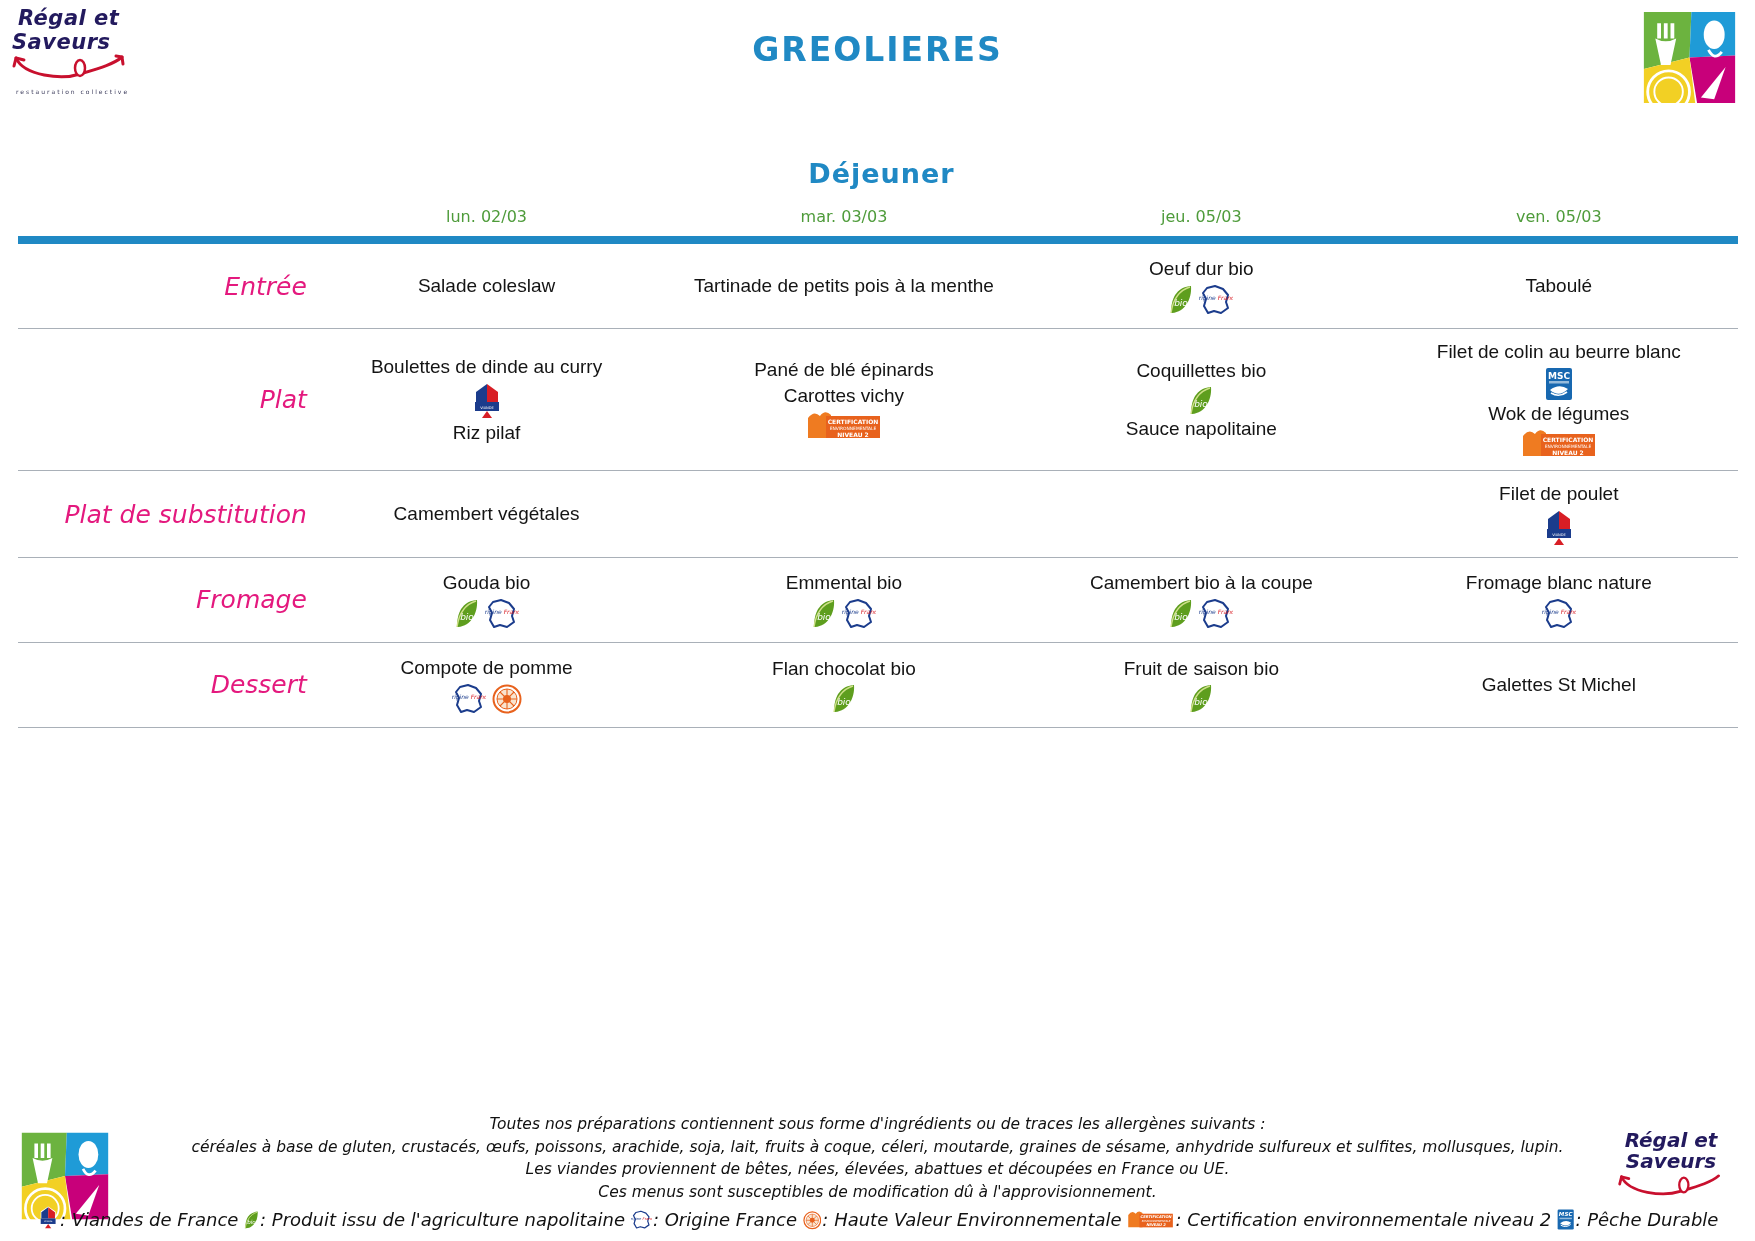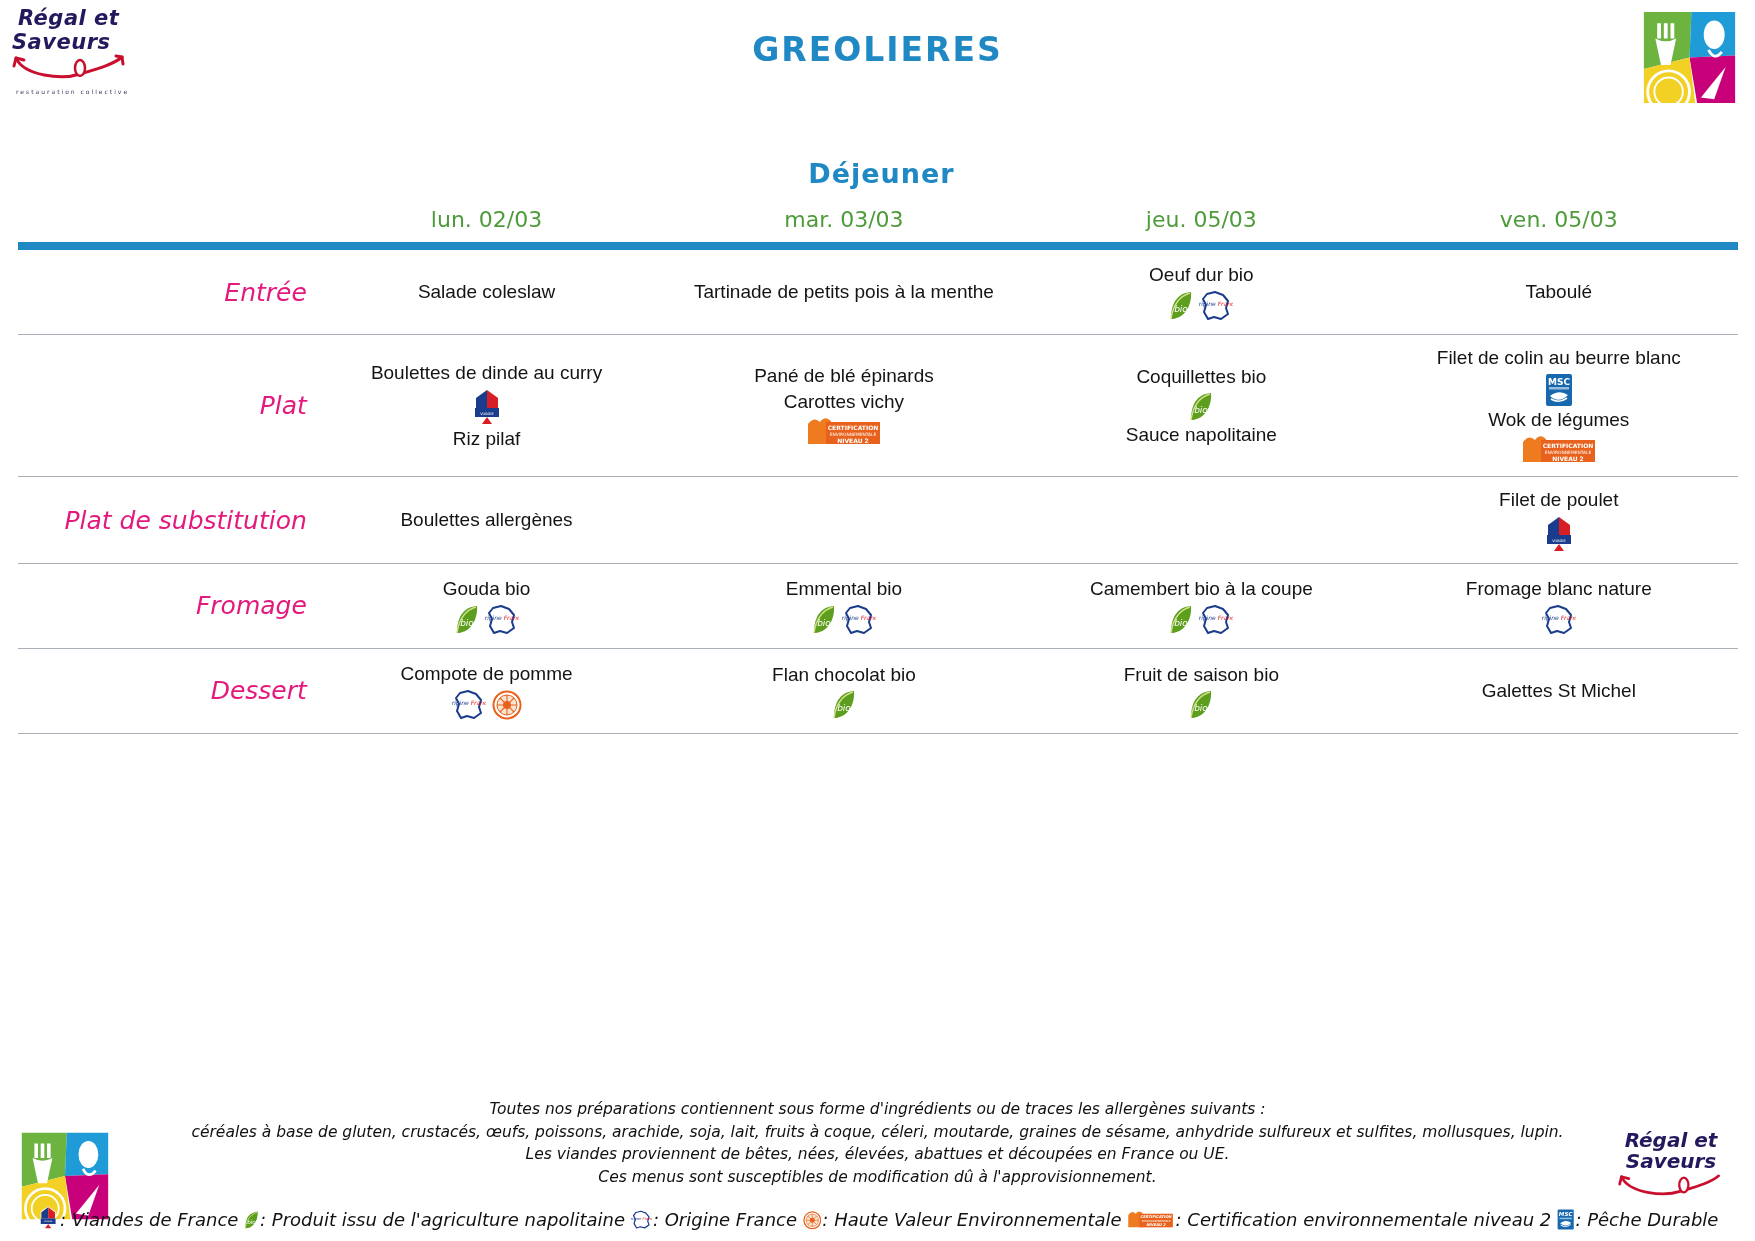--- a/index.html
+++ b/index.html
@@ -112,21 +112,21 @@
     width: 1720px;
     margin: 14px auto 0 auto;
     border-collapse: collapse;
     table-layout: fixed;
   }
   .menu-table col.c-label { width: 290px; }
   .menu-table col.c-day   { width: 357px; }
 
   .menu-table th.day-head {
     font-family: "DejaVu Sans", sans-serif;
-    font-size: 22px;
+    font-size: 16px;
     font-weight: normal;
     color: #4e9b3a;
     padding: 4px 0 10px 0;
     text-align: center;
     vertical-align: bottom;
   }
   .menu-table th.corner { border: none; }
 
   .blue-rule td {
     padding: 0;
@@ -188,21 +188,21 @@
     text-align: center;
     font-family: "DejaVu Sans", sans-serif;
     font-style: italic;
     font-size: 15.5px;
     color: #111;
     line-height: 1.45;
   }
   .footer .allergen-line { display: block; }
   .legend-line {
     display: block;
-    margin-top: 18px;
+    margin-top: 3px;
     font-size: 18px;
   }
   .legend-item {
     display: inline;
     white-space: nowrap;
   }
   .legend-item .badge {
     vertical-align: -4px;
     margin-right: 1px;
   }
@@ -372,21 +372,21 @@
                 <text x="47" y="20" font-family="DejaVu Sans, sans-serif" font-size="4.4" fill="#ffffff" text-anchor="middle">ENVIRONNEMENTALE</text>
                 <text x="47" y="26.5" font-family="DejaVu Sans, sans-serif" font-weight="bold" font-size="6" fill="#ffffff" text-anchor="middle">NIVEAU 2</text>
               </svg>
             </span>
           </span>
         </td>
       </tr>
       <tr class="menu-row r-subst">
         <td class="row-label">Plat de substitution</td>
         <td class="cell">
-          <span class="dish-line">Boulettes allergènes</span>
+          <span class="dish-line">Camembert végétales</span>
         </td>
         <td class="cell"></td>
         <td class="cell"></td>
         <td class="cell">
           <span class="dish-line">Filet de poulet</span>
           <span class="badges">
             <span class="badge">
               <svg width="36" height="38" viewBox="0 0 36 38">
                 <path d="M18 1 L30 9 L30 28 L6 28 L6 9 Z" fill="#ffffff"></path>
                 <path d="M18 2 L7 10 L7 20 L18 20 Z" fill="#1b3c8c"></path>

